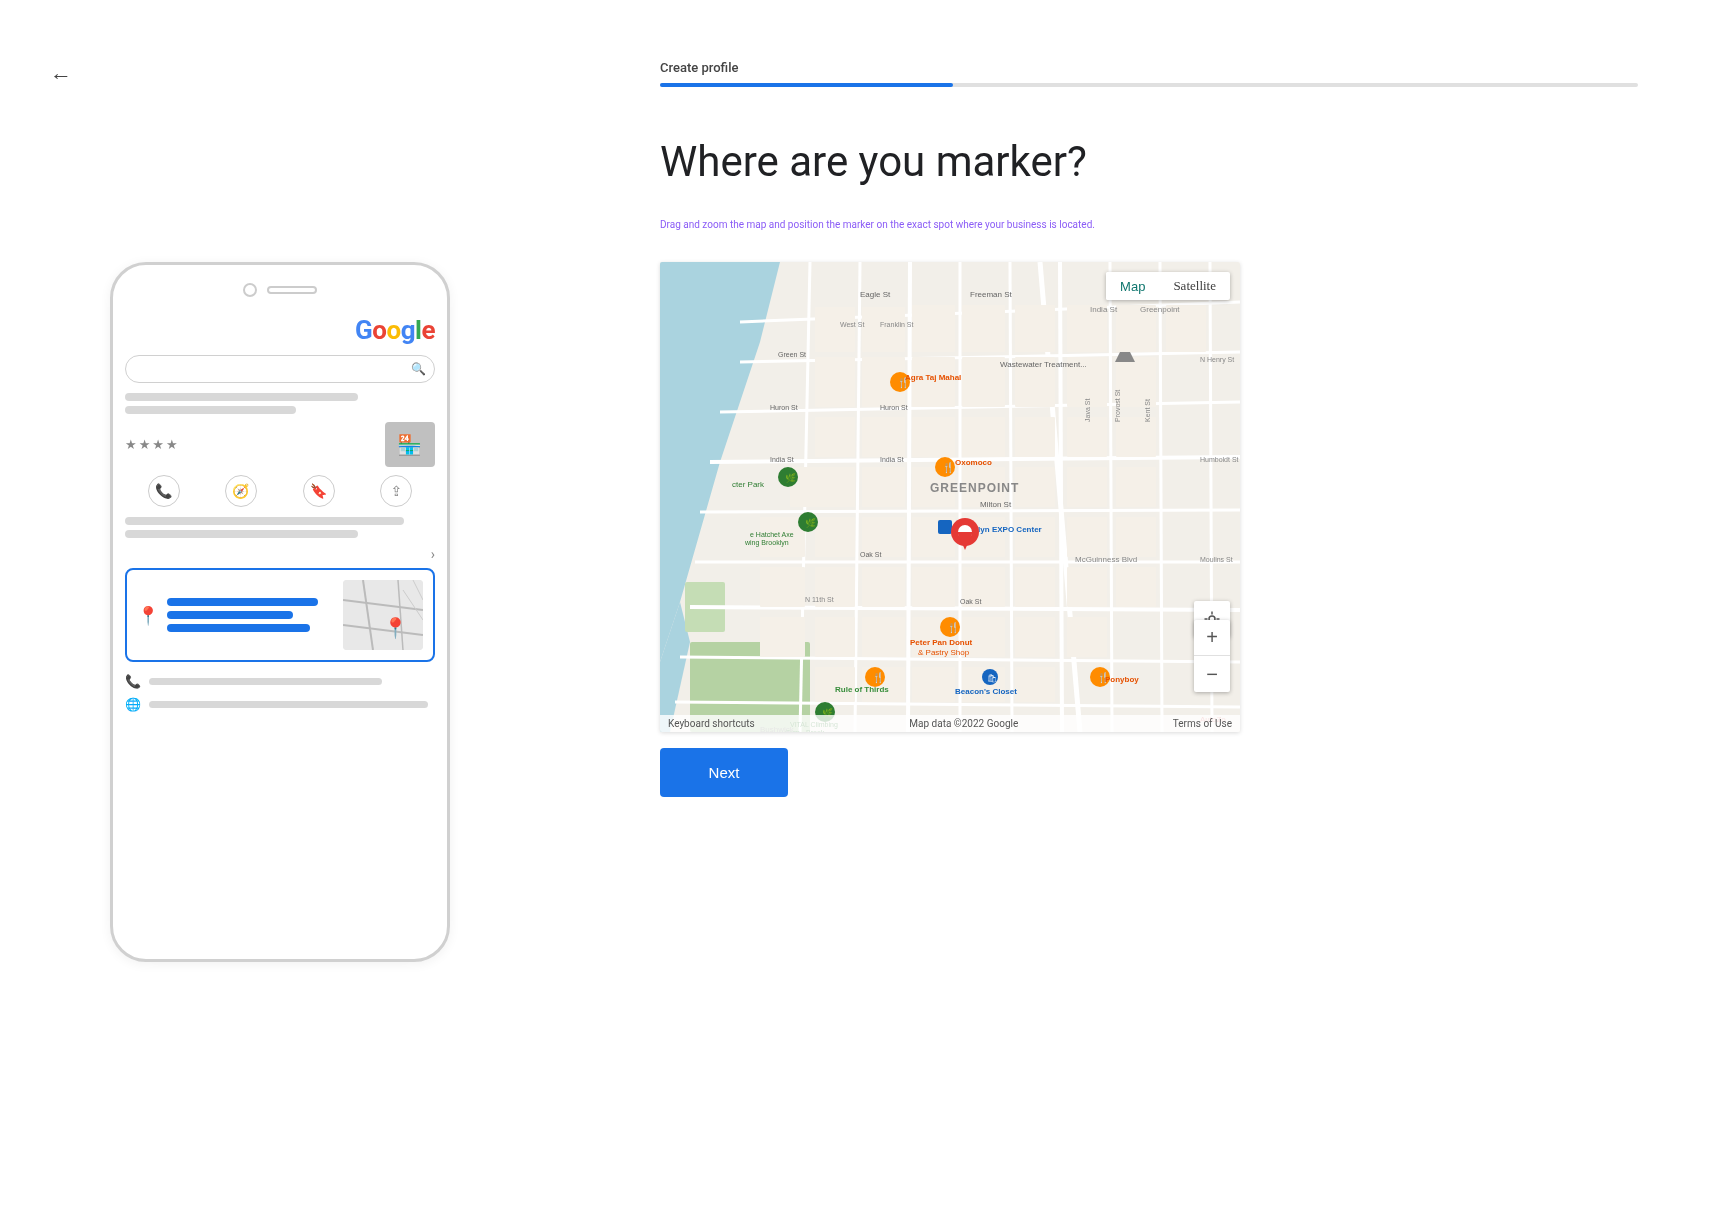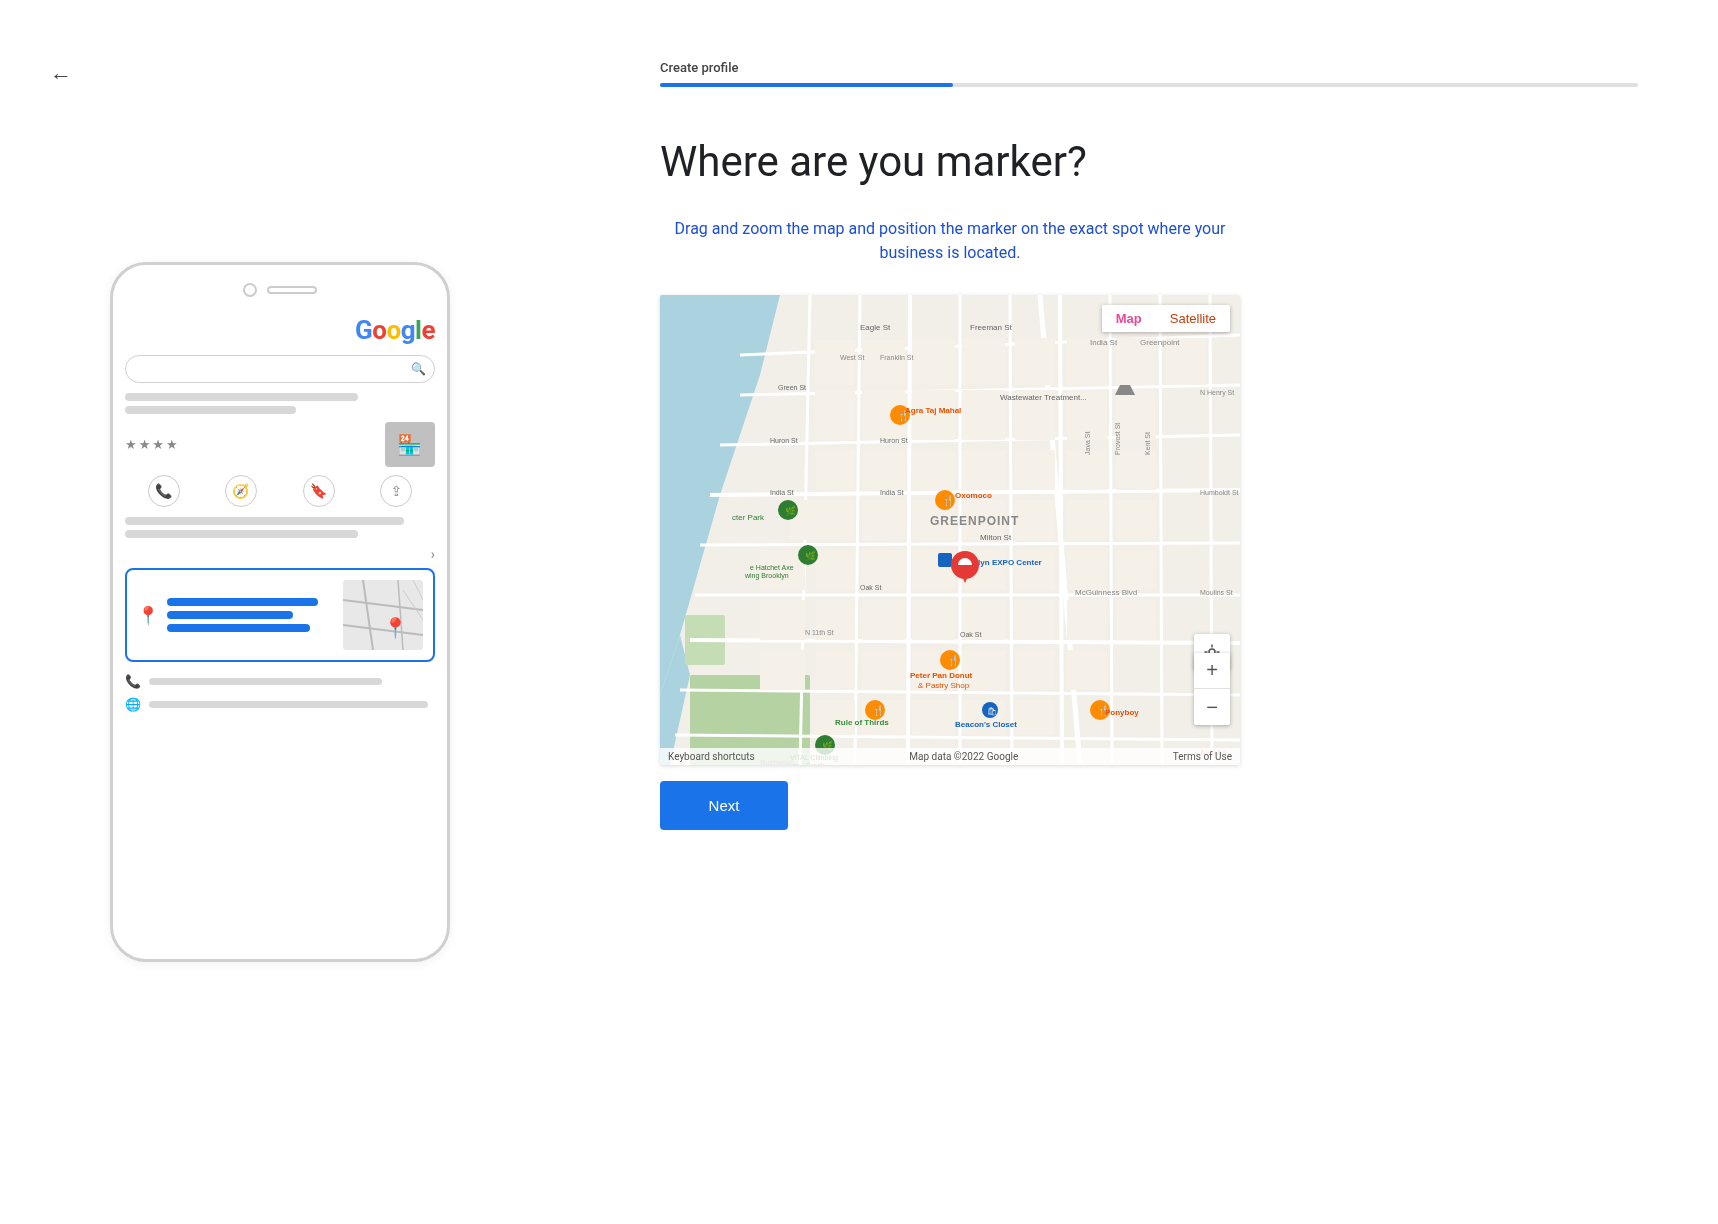--- a/index.html
+++ b/index.html
@@ -285,26 +285,25 @@
 
     .page-title {
       font-size: 42px;
       font-weight: 400;
       color: #202124;
       margin-bottom: 30px;
       line-height: 1.2;
     }
 
     .page-description {
-      font-size: 16px;
-      color: #1d4ed8;
+      font-size: 10px;
+      color: #8b5cf6;
       line-height: 1.5;
       margin-bottom: 30px;
       max-width: 580px;
-      text-align: center;
     }
 
     .map-container {
       width: 580px;
       height: 470px;
       border-radius: 2px;
       overflow: hidden;
       position: relative;
       box-shadow: 0 1px 4px rgba(0,0,0,0.15);
       margin-bottom: 16px;
@@ -328,26 +327,27 @@
       padding: 6px 14px;
       font-size: 13px;
       font-weight: 500;
       cursor: pointer;
       border: none;
       background: transparent;
     }
 
     .map-type-btn.active {
       background: #fff;
-      color: #ec4899;
-      font-weight: 700;
+      color: #0f766e;
+      font-weight: 400;
     }
 
     .map-type-btn.inactive {
-      color: #c2410c;
+      color: #404040;
+      font-family: Liberation Serif, serif;
     }
 
     .map-zoom-controls {
       position: absolute;
       right: 10px;
       bottom: 40px;
       display: flex;
       flex-direction: column;
       background: #fff;
       border-radius: 2px;

